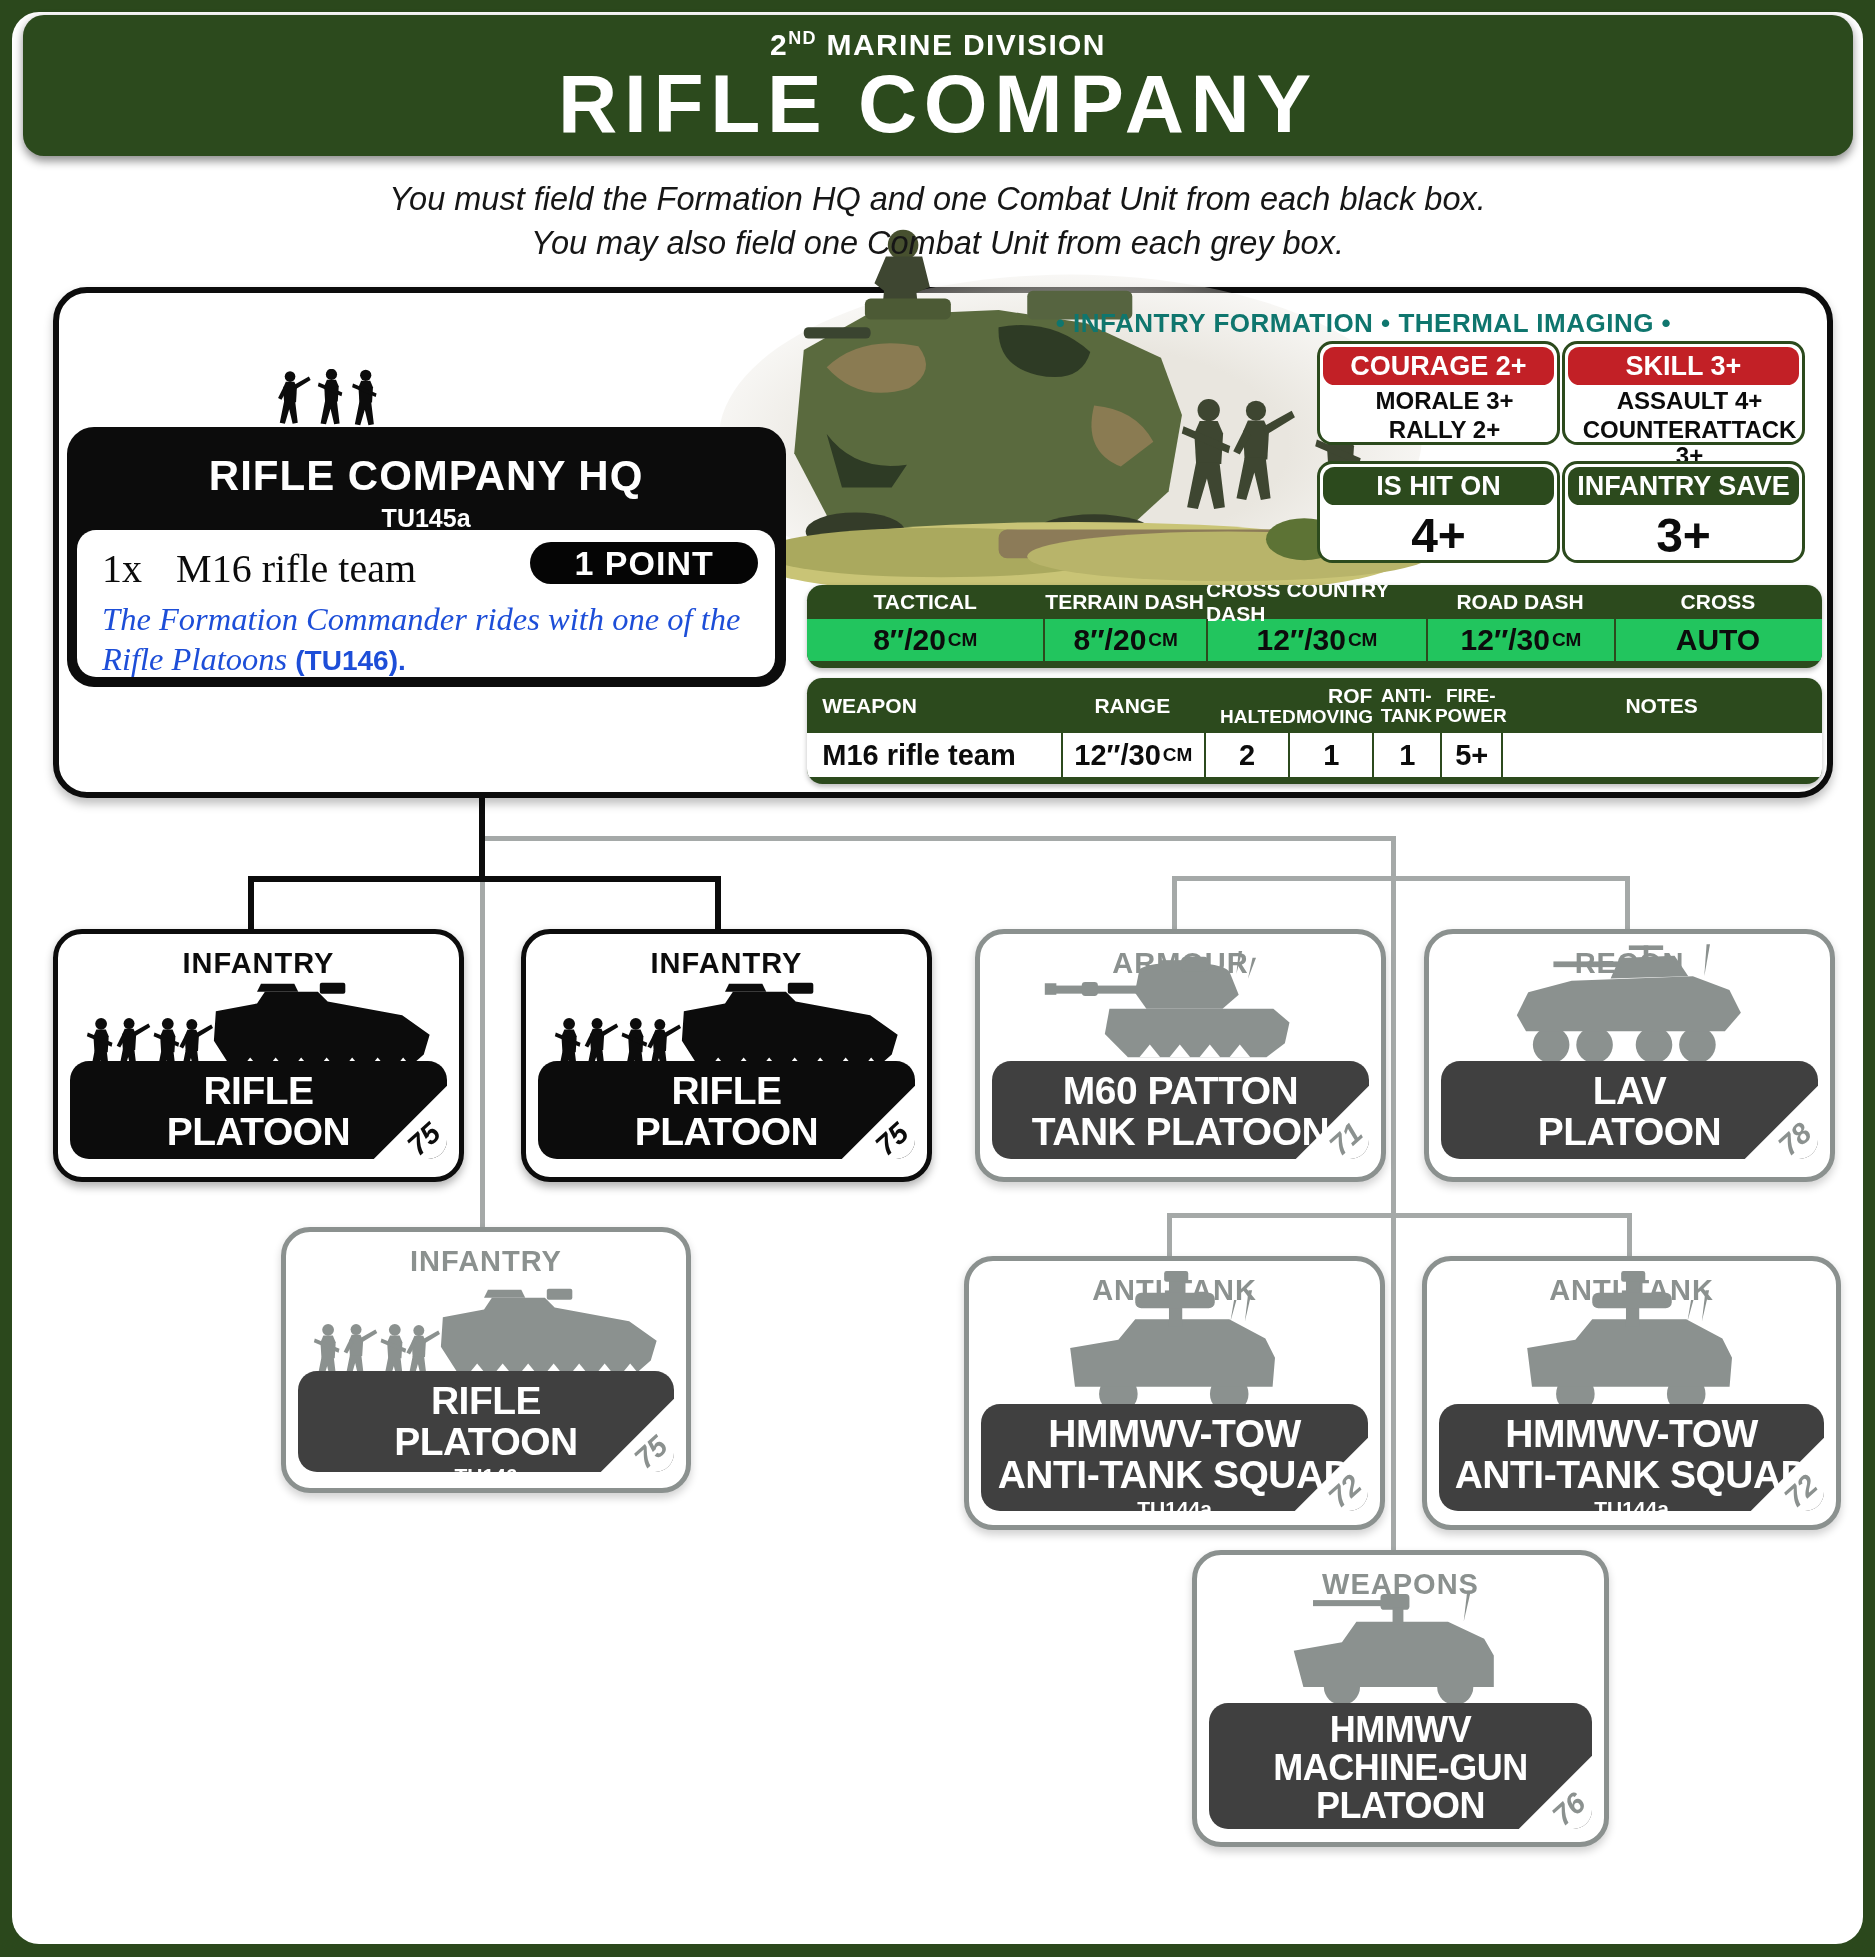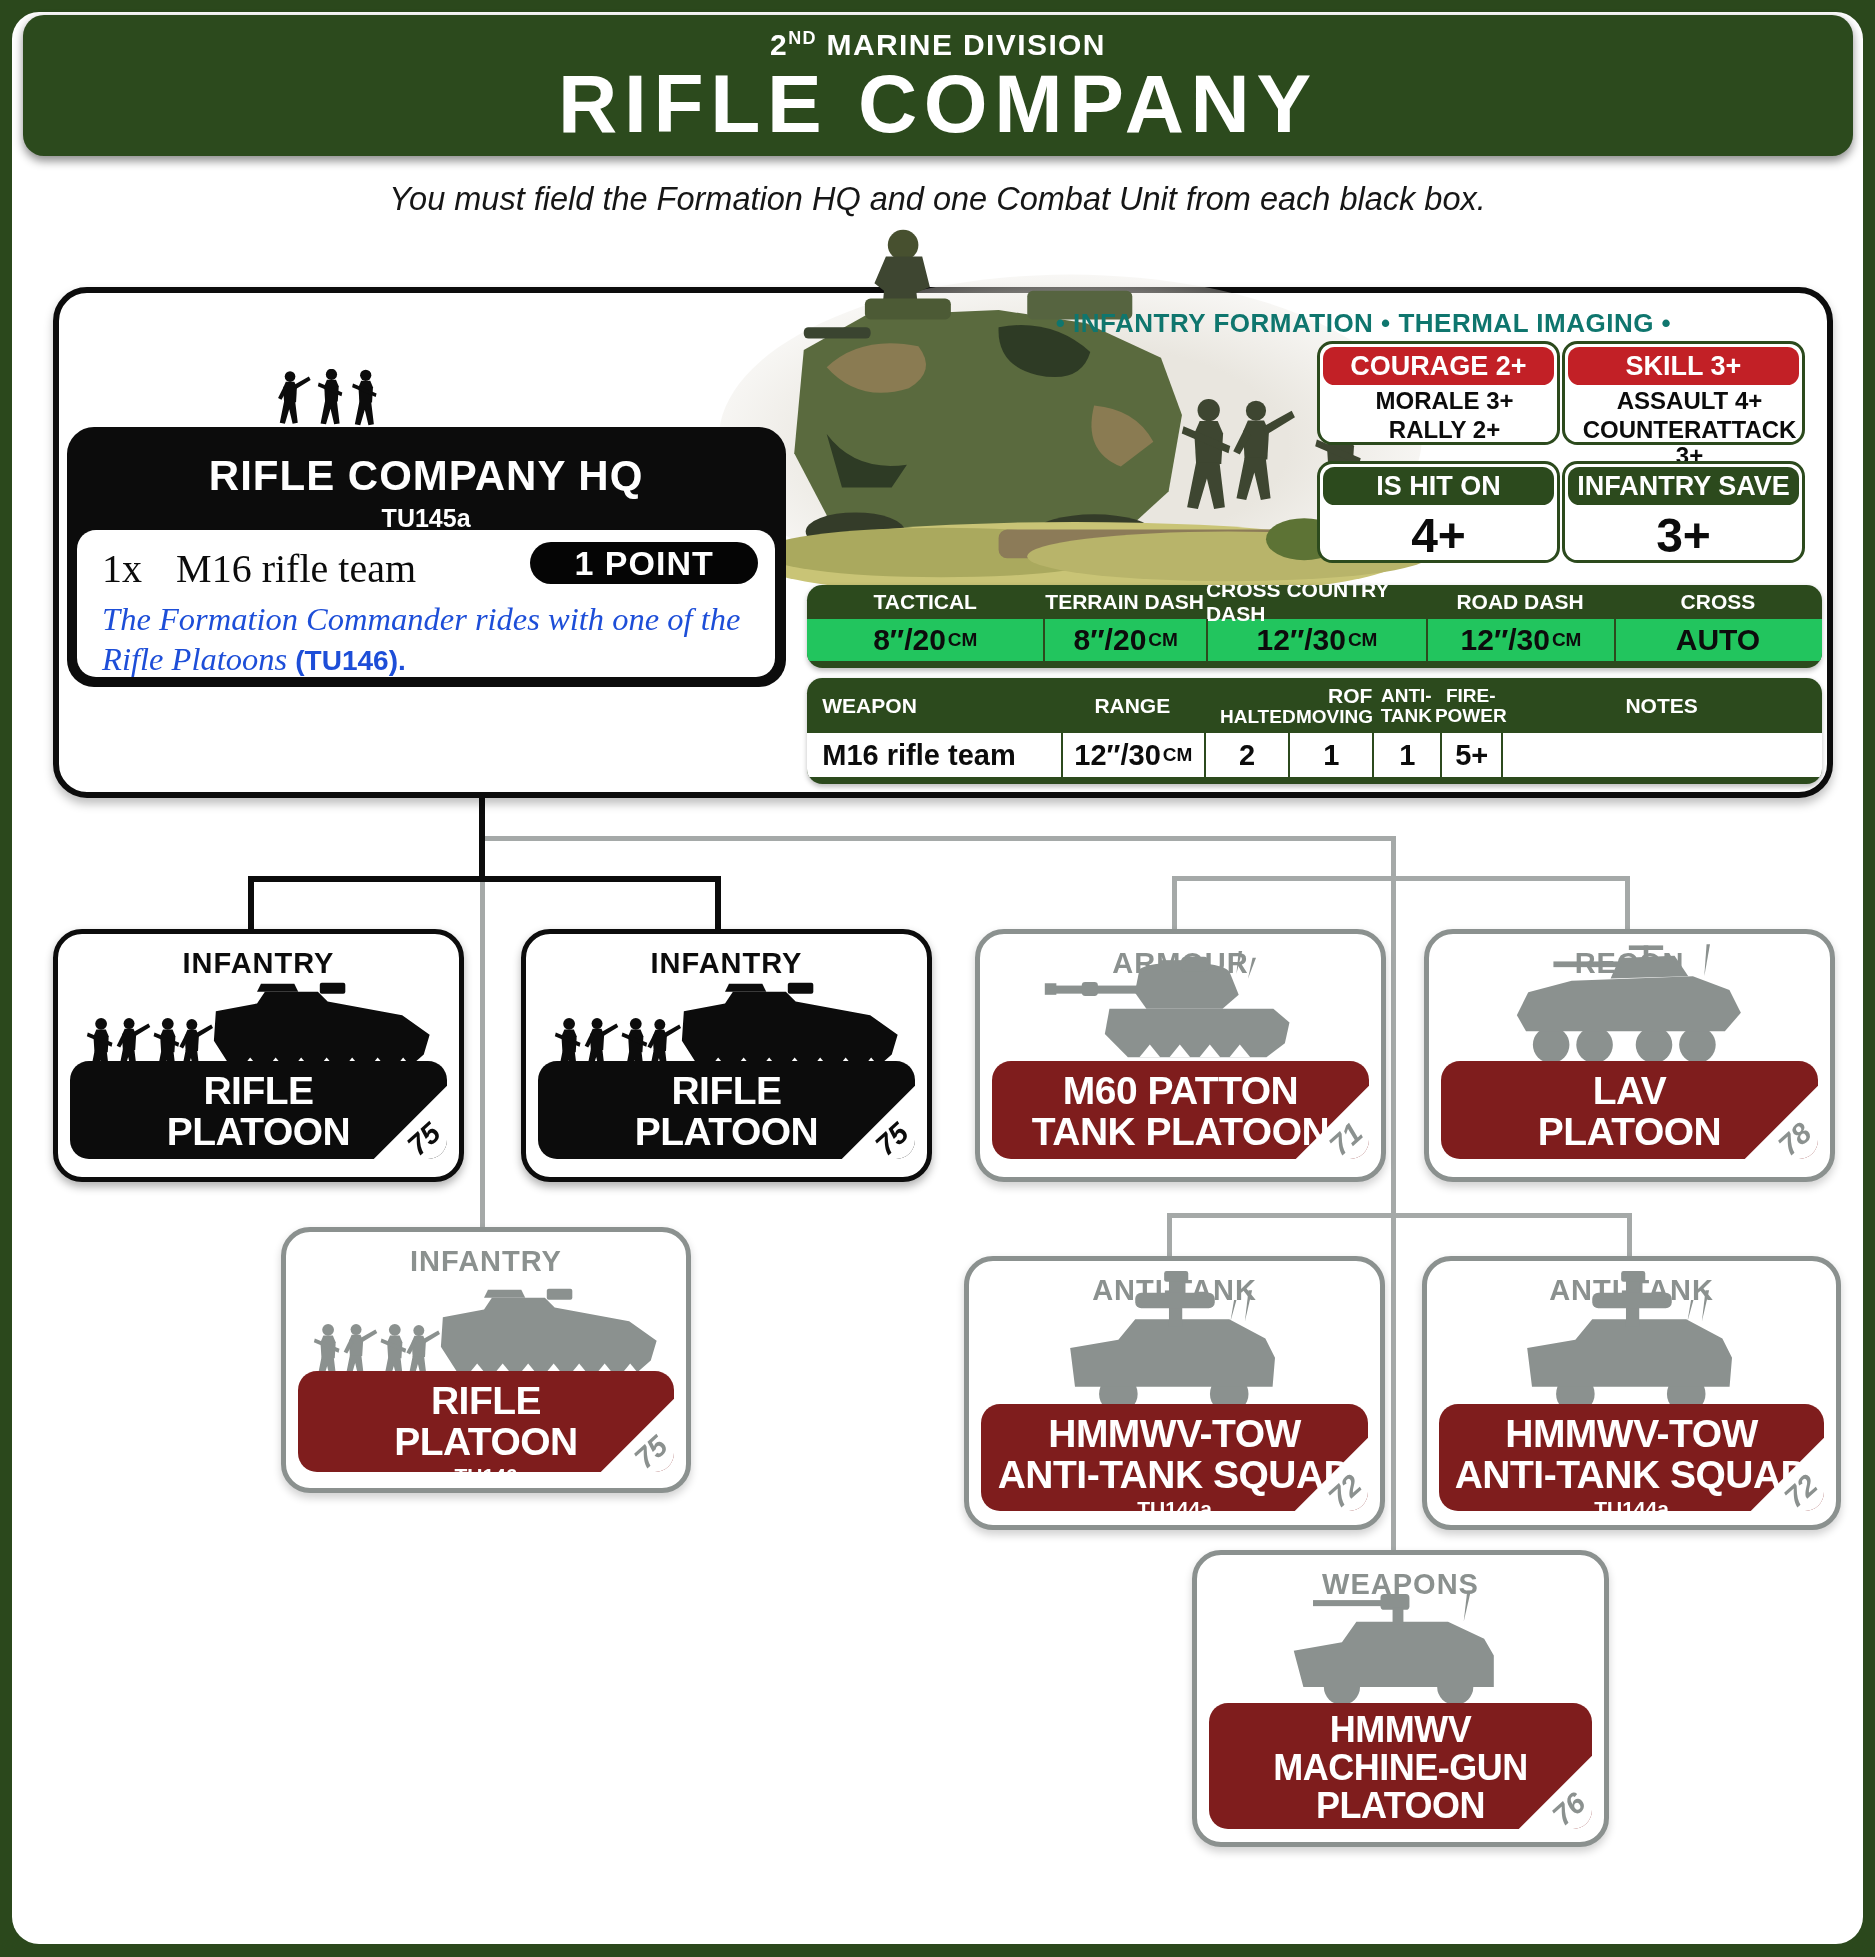--- a/index.html
+++ b/index.html
@@ -84,21 +84,21 @@
   .cg{background:#a5a9a8;z-index:0;}
 
   
   .unit{position:absolute;background:#fff;border-radius:29px;z-index:2;}
   .unit.black{border:5.7px solid #0c0c0c;color:#0c0c0c;box-shadow:0 4.8px 8.6px rgba(0,0,0,.3);}
   .unit.grey{border:5.7px solid #8b918f;color:#8b918f;box-shadow:0 4.8px 8.6px rgba(0,0,0,.18);}
   .unit .cat{text-align:center;font-size:29px;font-weight:bold;margin-top:13.4px;letter-spacing:1px;}
   .unit .art{position:absolute;left:50%;transform:translateX(-50%);z-index:1;}
   .unit .banner{position:absolute;left:12.4px;right:12.4px;border-radius:19px;overflow:hidden;color:#fff;text-align:center;z-index:2;}
   .unit.black .banner{background:#0c0c0c;}
-  .unit.grey .banner{background:#7f1d1d;}
+  .unit.grey .banner{background:#404040;}
   .banner .names{padding-top:8.6px;}
   .banner .nm{font-size:39px;font-weight:bold;line-height:41px;letter-spacing:-0.5px;}
   .banner .cd{font-size:21px;font-weight:bold;margin-top:2.9px;}
   .banner .notch{position:absolute;right:-53px;bottom:-53px;width:105px;height:105px;background:#fff;transform:rotate(45deg);}
   .banner .pnum{position:absolute;right:6.7px;bottom:2.9px;font-style:italic;font-weight:bold;font-size:29px;transform:rotate(-42deg);}
   .unit.black .pnum{color:#0c0c0c;}
   .unit.grey .pnum{color:#8b918f;}
   .wbanner .names{padding-top:7.6px;}
   .wbanner .nm{font-size:36px;line-height:38px;}
 </style>
@@ -208,20 +208,21 @@
 <div class="page">
   <div class="sheet"></div>
 
   <div class="hdr">
     <div class="division"><span>2</span><sup>ND</sup><span class="sfx">MARINE DIVISION</span></div>
     <div class="big-title">RIFLE COMPANY</div>
   </div>
 
   <div class="intro">
     <div>You must field the Formation HQ and one Combat Unit from each black box.</div>
+    <div>You may also field one Combat Unit from each grey box.</div>
   </div>
 
   <div class="conn cg" style="left:479px;top:836px;width:916px;height:4.8px;"></div>
   <div class="conn cg" style="left:1391px;top:836px;width:4.8px;height:382px;"></div>
   <div class="conn cg" style="left:480px;top:881px;width:4.8px;height:349px;"></div>
   <div class="conn cg" style="left:1172px;top:876px;width:458px;height:4.8px;"></div>
   <div class="conn cg" style="left:1172px;top:876px;width:4.8px;height:57px;"></div>
   <div class="conn cg" style="left:1625px;top:876px;width:4.8px;height:57px;"></div>
   <div class="conn cg" style="left:1167px;top:1213px;width:465px;height:4.8px;"></div>
   <div class="conn cg" style="left:1167px;top:1213px;width:4.8px;height:48px;"></div>

